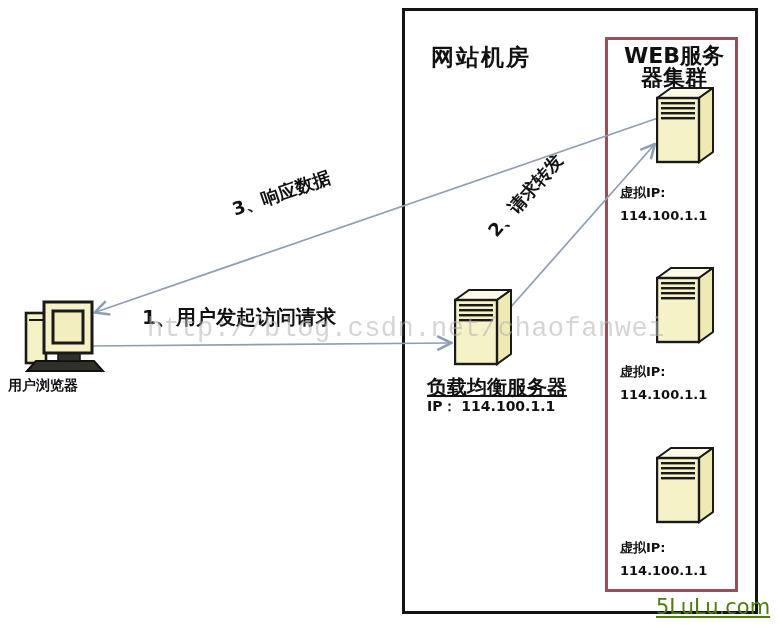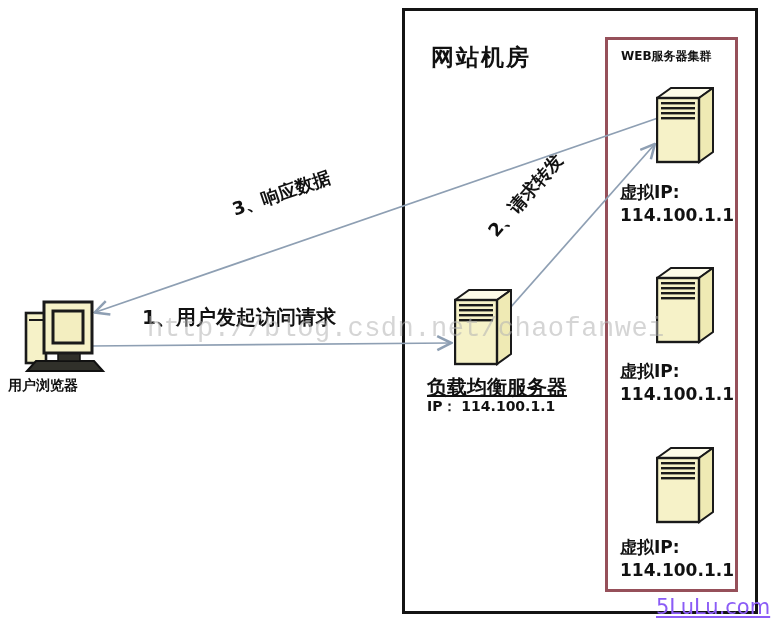--- a/index.html
+++ b/index.html
@@ -19,27 +19,27 @@
   .room-title{
     left:431px;top:42px;font-size:23px;font-weight:600;letter-spacing:2px;text-align:right;
   }
 
   
   .cluster-box{
     left:605px;top:37px;width:127px;height:549px;
     border:3px solid #96505a;background:transparent;
   }
   .cluster-title{
-    left:621px;top:45px;width:106px;font-size:12px;font-weight:700;
-    line-height:22px;word-break:break-all;
+    left:621px;top:45px;width:106px;font-size:22px;font-weight:700;
+    line-height:22px;word-break:break-all;text-align:center;
   }
 
   
   .vip-label{
-    font-size:17px;font-weight:600;line-height:23px;white-space:nowrap;
+    font-size:13px;font-weight:600;line-height:23px;white-space:nowrap;
   }
   .vip-1{left:620px;top:181px;}
   .vip-2{left:620px;top:360px;}
   .vip-3{left:620px;top:536px;}
 
   .lb-name{left:427px;top:374px;font-size:20px;font-weight:700;white-space:nowrap;text-decoration:underline;}
   .lb-ip{left:427px;top:398px;font-size:14px;font-weight:700;white-space:nowrap;}
 
   .user-label{left:8px;top:377px;font-size:14px;font-weight:600;}
 
@@ -49,21 +49,21 @@
   .flow-forward{left:492px;top:222px;font-size:18px;transform:rotate(-49deg);transform-origin:left center;}
 
   
   .wm-center{
     left:147px;top:314px;font-size:27px;
     font-family:Liberation Mono, monospace;
     color:#b4b4b4;opacity:0.55;letter-spacing:0.5px;white-space:nowrap;
     z-index:30;
   }
   .wm-corner{
-    left:656px;top:595px;font-size:21px;color:#8b5cf6;
+    left:656px;top:595px;font-size:21px;color:#4d7c0f;
     text-decoration:underline;z-index:31;white-space:nowrap;
   }
 
   .arrow-layer{left:0;top:0;z-index:5;pointer-events:none;}
   .icon-layer{z-index:10;}
 </style>
 </head>
 <body>
 
 <div class="abs room-box"></div>

